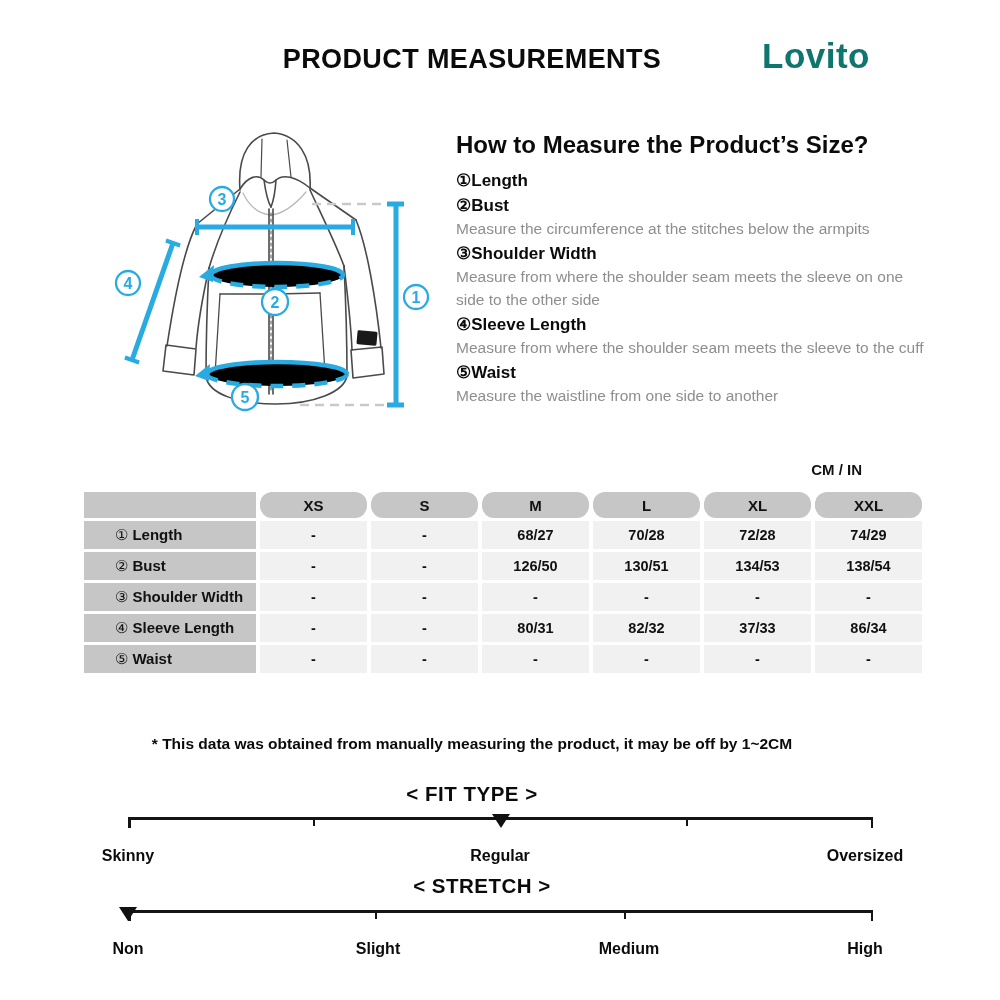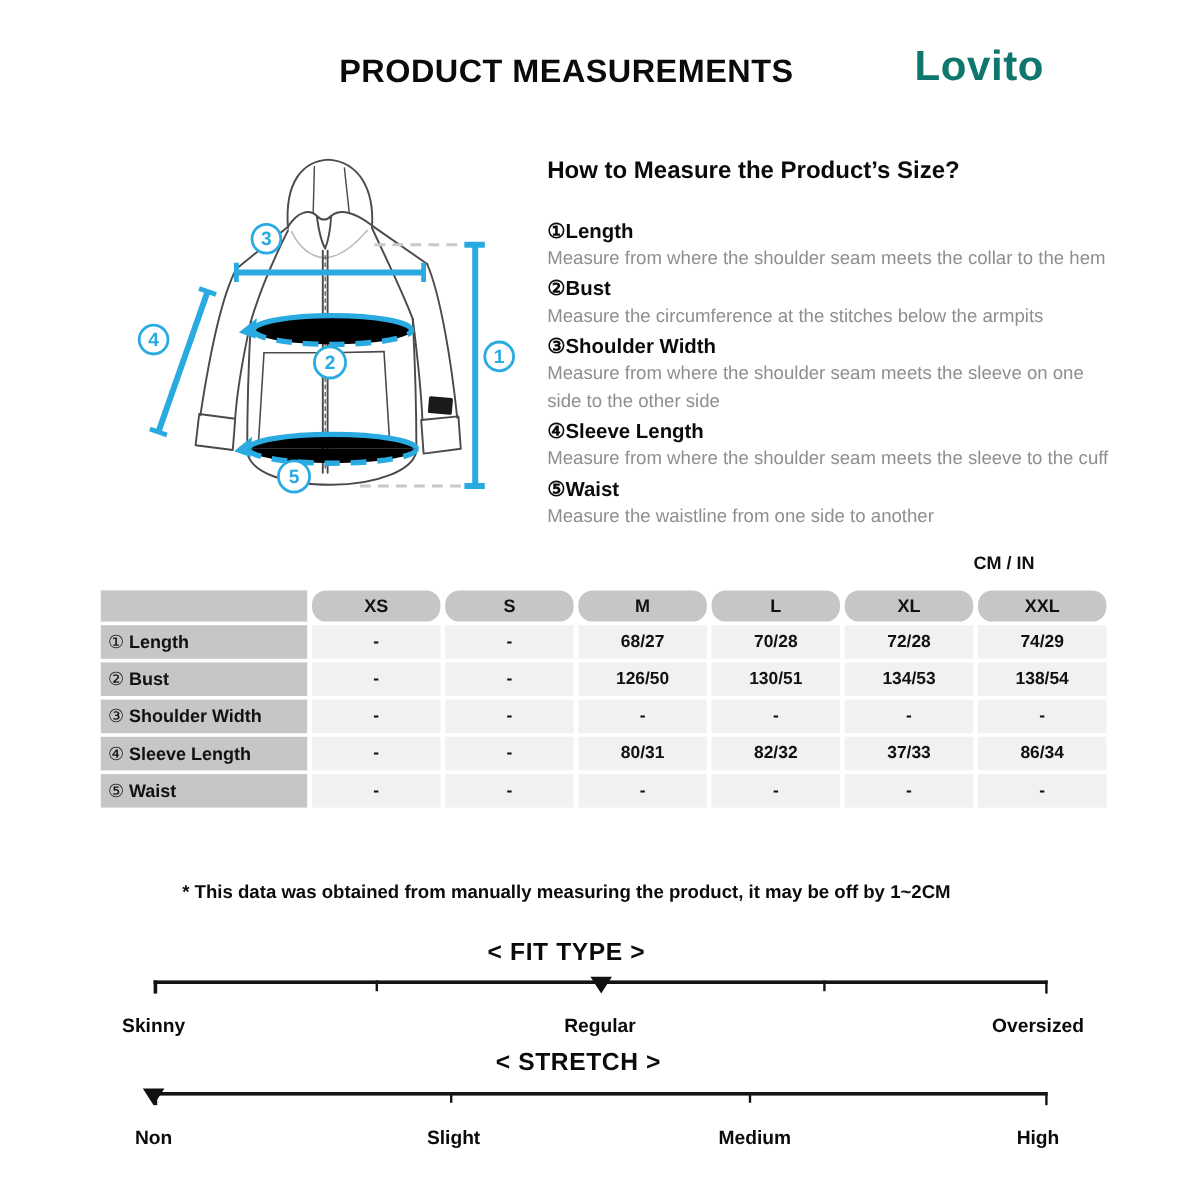--- a/index.html
+++ b/index.html
@@ -17,33 +17,33 @@
   .brand-logo {
     position:absolute; top:36px; right:74px;
     font-size:35px; font-weight:800; letter-spacing:.5px; color:#0f766e;
   }
 
   
   .jacket-svg { position:absolute; left:88px; top:118px; width:360px; height:310px; }
 
   
   .howto { position:absolute; left:456px; top:131px; width:502px; }
-  .howto-heading { font-size:20px; font-weight:700; color:#0b0b0b; margin-bottom:28px; }
+  .howto-heading { font-size:24px; font-weight:700; color:#0b0b0b; margin-bottom:11px; }
   .mi { margin-top:3px; }
   .mi-label { font-size:17px; font-weight:700; line-height:22px; color:#0b0b0b; }
   .mi-desc  { font-size:15.5px; color:#8e8e8e; line-height:23px; white-space:pre-line; margin-bottom:2px; }
 
   
   .units-label { position:absolute; top:461px; right:82px; font-size:15px; font-weight:700; }
   .meas-table { position:absolute; left:80px; top:489px; border-collapse:separate; border-spacing:4px 3px; }
   .meas-table td { text-align:center; vertical-align:middle; font-weight:700; }
   .cell-head  { background:#c6c6c6; width:107px; height:26px; font-size:15px;border-radius:12px; }
   .cell-corner{ background:#c6c6c6; width:172px; height:26px; }
   .cell-label { background:#c6c6c6; width:172px; height:28px; text-align:left !important;
-                padding-left:6px; font-size:15px; }
+                padding-left:31px; font-size:15px; }
   .cell-label .cnum { font-weight:400; font-size:15px; margin-right:4px; }
   .cell-data  { background:#f1f1f2; height:28px; font-size:14.5px; }
 
   
   .footnote { position:absolute; top:735px; left:0; right:0; text-align:center;
               font-size:15.5px; font-weight:700; color:#0b0b0b; }
 
   
   .scale-title { position:absolute; left:0; right:0; text-align:center;
                  font-size:20.5px; font-weight:800; letter-spacing:.5px; color:#0b0b0b; }
@@ -148,21 +148,20 @@
       <circle cx="245" cy="397" r="13" fill="#fff" stroke="#29abe2" stroke-width="2.3"></circle>
       <text x="245" y="402.5" fill="#29abe2">5</text>
     </g>
   </svg>
 
   <div class="howto">
     <div class="howto-heading">How to Measure the Product’s Size?</div>
 
     <div class="mi">
       <div class="mi-label"><span>①</span><span>Length</span></div>
-      <div class="mi-desc">Measure from where the shoulder seam meets the collar to the hem</div>
     </div>
     <div class="mi">
       <div class="mi-label"><span>②</span><span>Bust</span></div>
       <div class="mi-desc">Measure the circumference at the stitches below the armpits</div>
     </div>
     <div class="mi">
       <div class="mi-label"><span>③</span><span>Shoulder Width</span></div>
       <div class="mi-desc">Measure from where the shoulder seam meets the sleeve on one
 side to the other side</div>
     </div>

